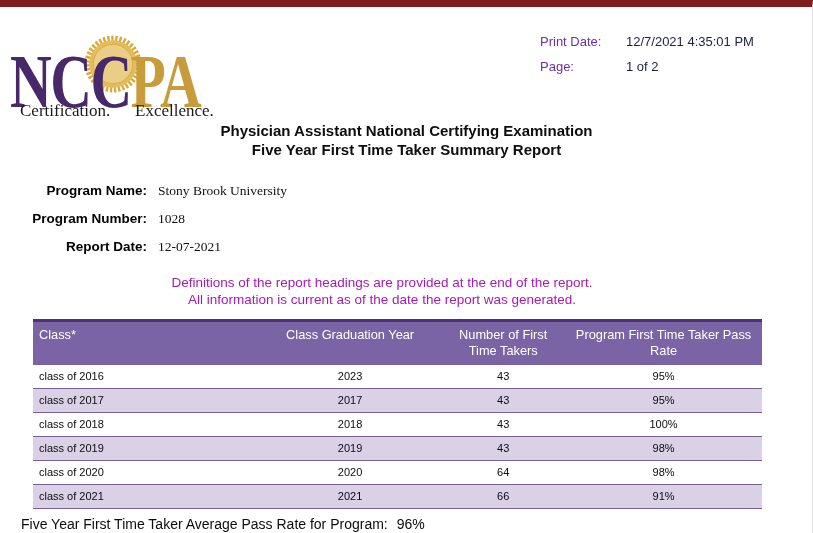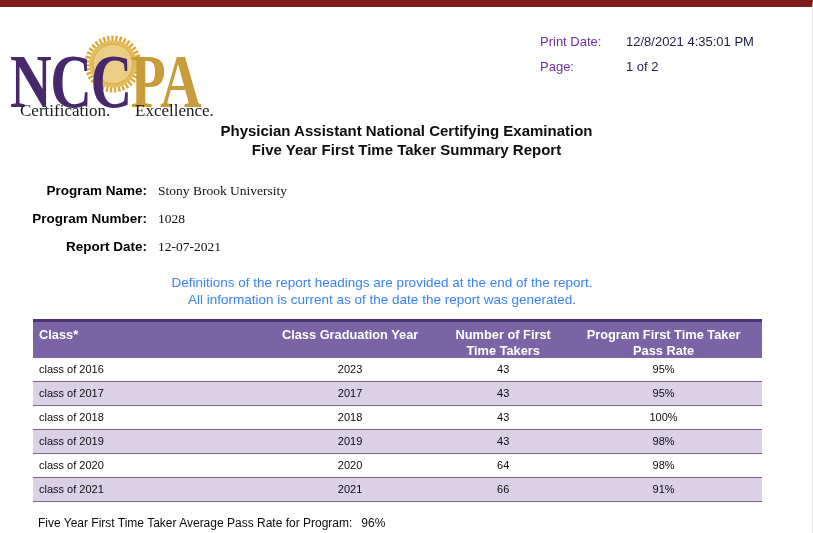--- a/index.html
+++ b/index.html
@@ -105,44 +105,44 @@
   .prog-value { margin-left: 11px; color: #111; font-family: Liberation Serif, serif; }
 
   
   .notes {
     position: absolute;
     top: 268px; left: 0;
     width: 764px;
     text-align: center;
     font-size: 13.5px;
     line-height: 16.5px;
-    color: #3b82f6;
+    color: #a21caf;
   }
 
   
   .summary-table-wrap {
     position: absolute;
     left: 33px; top: 312px;
     width: 729px;
   }
   table.summary {
     width: 100%;
     border-collapse: collapse;
     table-layout: fixed;
   }
   table.summary thead tr {
     background: #7b64a5;
     border-top: 3px solid #4e3374;
   }
   table.summary th {
     color: #ffffff;
-    font-weight: bold;
+    font-weight: normal;
     font-size: 12.8px;
     line-height: 15.5px;
-    padding: 5px 6px 0 6px;
+    padding: 5px 6px 7px 6px;
     vertical-align: top;
     text-align: center;
     margin-top: 47px;
   }
   table.summary th.col-class { text-align: left; padding-left: 6px; }
   table.summary td {
     font-size: 11px;
     line-height: 16px;
     padding: 3px 6px 4px 6px;
     text-align: center;
@@ -152,22 +152,22 @@
   table.summary tbody tr { border-bottom: 1.5px solid #77628f; }
   table.summary tbody tr.alt { background: #dad1e7; }
   .w-class { width: 31%; }
   .w-year  { width: 25%; }
   .w-takers{ width: 17%; }
   .w-rate  { width: 27%; }
 
   
   .avg-line {
     position: absolute;
-    left: 38px; top: 509px;
-    font-size: 12px;
+    left: 21px; top: 509px;
+    font-size: 14px;
     color: #0c0c0c;
   }
   .avg-value { margin-left: 9px; }
 </style>
 </head>
 <body>
 
 <div class="page">
 
   <div class="logo">
@@ -179,21 +179,21 @@
     <div class="logo-text"><span class="logo-ncc">NCC</span><span class="logo-pa">PA</span></div>
     <div class="logo-tagline">
       <span class="tag-left">Certification.</span>
       <span class="tag-right">Excellence.</span>
     </div>
   </div>
 
   <div class="print-info">
     <div class="pi-row">
       <span class="pi-label">Print Date:</span>
-      <span class="pi-value">12/8/2021 4:35:01 PM</span>
+      <span class="pi-value">12/7/2021 4:35:01 PM</span>
     </div>
     <div class="pi-row">
       <span class="pi-label">Page:</span>
       <span class="pi-value">1 of 2</span>
     </div>
   </div>
 
   <div class="report-title">
     <div>Physician Assistant National Certifying Examination</div>
     <div>Five Year First Time Taker Summary Report</div>

